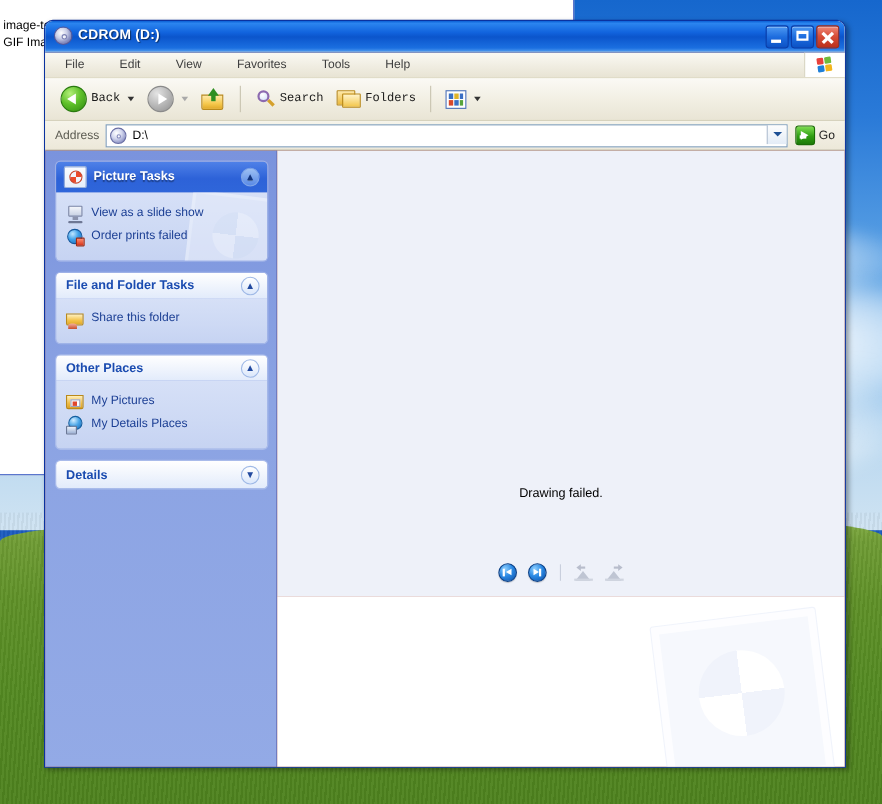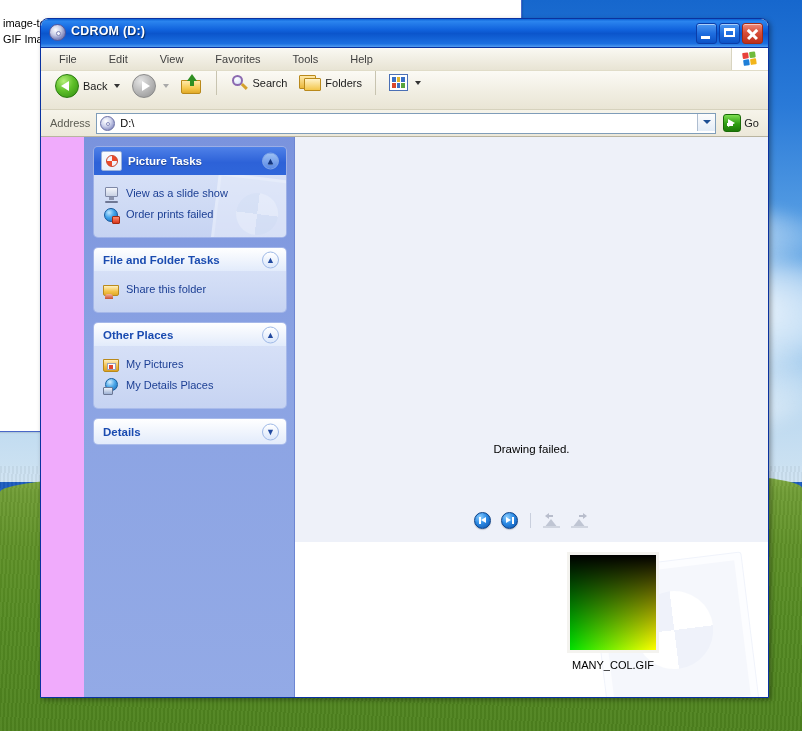--- a/index.html
+++ b/index.html
@@ -69,21 +69,21 @@
     border-left:1px solid #d8d4c0;display:flex;align-items:center;justify-content:center;}
   .flag{width:15px;height:14px;position:relative;transform:rotate(-8deg);}
   .flag i{position:absolute;width:6px;height:6px;border-radius:1px;display:block;}
   .flag .f1{left:0;top:0;background:#e8413b;}
   .flag .f2{left:7px;top:0;background:#6fbb3b;}
   .flag .f3{left:0;top:7px;background:#1e7fd8;}
   .flag .f4{left:7px;top:7px;background:#f2b51c;}
 
   
   #toolbar{height:38px;background:linear-gradient(180deg,#fbfaf5 0%,#f1eee2 55%,#e9e5d5 100%);
-    display:flex;align-items:flex-start;padding-left:8px;border-bottom:1px solid #d6d2bd;}
+    display:flex;align-items:center;padding-left:8px;border-bottom:1px solid #d6d2bd;font-family:Liberation Mono, monospace;}
   .tbtn{display:flex;align-items:center;gap:4px;padding:3px 6px;border-radius:3px;color:#1a1a1a;font-size:11px;}
   .tsep{width:1px;height:24px;background:#c8c4b0;margin:0 7px;}
   .arrow-circ{width:24px;height:24px;border-radius:50%;position:relative;display:inline-block;}
   .arrow-circ.back{background:radial-gradient(circle at 35% 28%,#b4f07a 0%,#5fc02a 45%,#2d8a0e 100%);
     border:1px solid #2a7a10;box-sizing:border-box;}
   .arrow-circ.fwd{background:radial-gradient(circle at 35% 28%,#e4e4e4 0%,#bdbdbd 45%,#8e8e8e 100%);
     border:1px solid #8a8a8a;box-sizing:border-box;}
   .arrow-circ:after{content:"";position:absolute;left:6px;top:6px;width:0;height:0;
     border-top:5.5px solid transparent;border-bottom:5.5px solid transparent;}
   .arrow-circ.back:after{border-right:8px solid #fff;left:5px;}
@@ -128,21 +128,21 @@
     border-top:4.5px solid #1c4f94;}
   #gobtn{display:flex;align-items:center;gap:3px;margin-left:6px;padding:1px 4px 1px 1px;border-radius:3px;}
   .goicon{width:18px;height:18px;border-radius:3px;position:relative;
     background:linear-gradient(180deg,#7ede52 0%,#2f9e12 55%,#1d7a08 100%);border:1px solid #1a6b07;box-sizing:border-box;}
   .goicon:after{content:"";position:absolute;left:3.5px;top:4px;width:0;height:0;
     border-top:4.5px solid transparent;border-bottom:4.5px solid transparent;border-left:7px solid #fff;}
   .goicon:before{content:"";position:absolute;left:3px;top:7.5px;width:6px;height:3px;background:#fff;}
   #gobtn .glbl{font-size:11px;color:#222;}
 
   
-  #body{display:flex;height:566px;background:#f0abfc;padding-left:43px;}
+  #body{display:flex;height:566px;background:#7f1d1d;}
   
   #tasks{width:210px;padding:10px 8px 0 10px;box-sizing:border-box;
     background:linear-gradient(180deg,#7a93dd 0%,#8ba3e3 40%,#93aae6 100%);}
   .panel{border-radius:4px;overflow:hidden;margin-bottom:11px;box-shadow:0 0 0 1px rgba(255,255,255,.25);}
   .phead{height:23px;display:flex;align-items:center;position:relative;padding-left:9px;
     font-weight:bold;font-size:11.5px;}
   .phead.blue{background:linear-gradient(180deg,#4f81e8 0%,#2d62d8 55%,#2f66da 100%);color:#fff;
     text-shadow:0 1px 1px rgba(0,0,0,.35);padding-left:34px;height:28px;}
   .phead.white{background:linear-gradient(180deg,#ffffff 0%,#f2f6fd 45%,#e2ebfb 100%);color:#1a4bb0;}
   .phead .picic{position:absolute;left:7px;top:4px;width:21px;height:20px;border-radius:2px;
@@ -460,24 +460,18 @@
               <i class="stem"></i>
           </div>
         </div>
       </div>
 
       <div id="strip">
         <div class="wmark">
             <i class="fr"></i>
             <i class="bl"></i>
           </div>
-        <div class="thumbcell">
-          <div class="thumbimg">
-              <i class="redlayer"></i>
-            </div>
-          <div class="thumblbl">MANY_COL.GIF</div>
-        </div>
       </div>
     </div>
 
   </div>
 
 </div>
 
 </body></html>

